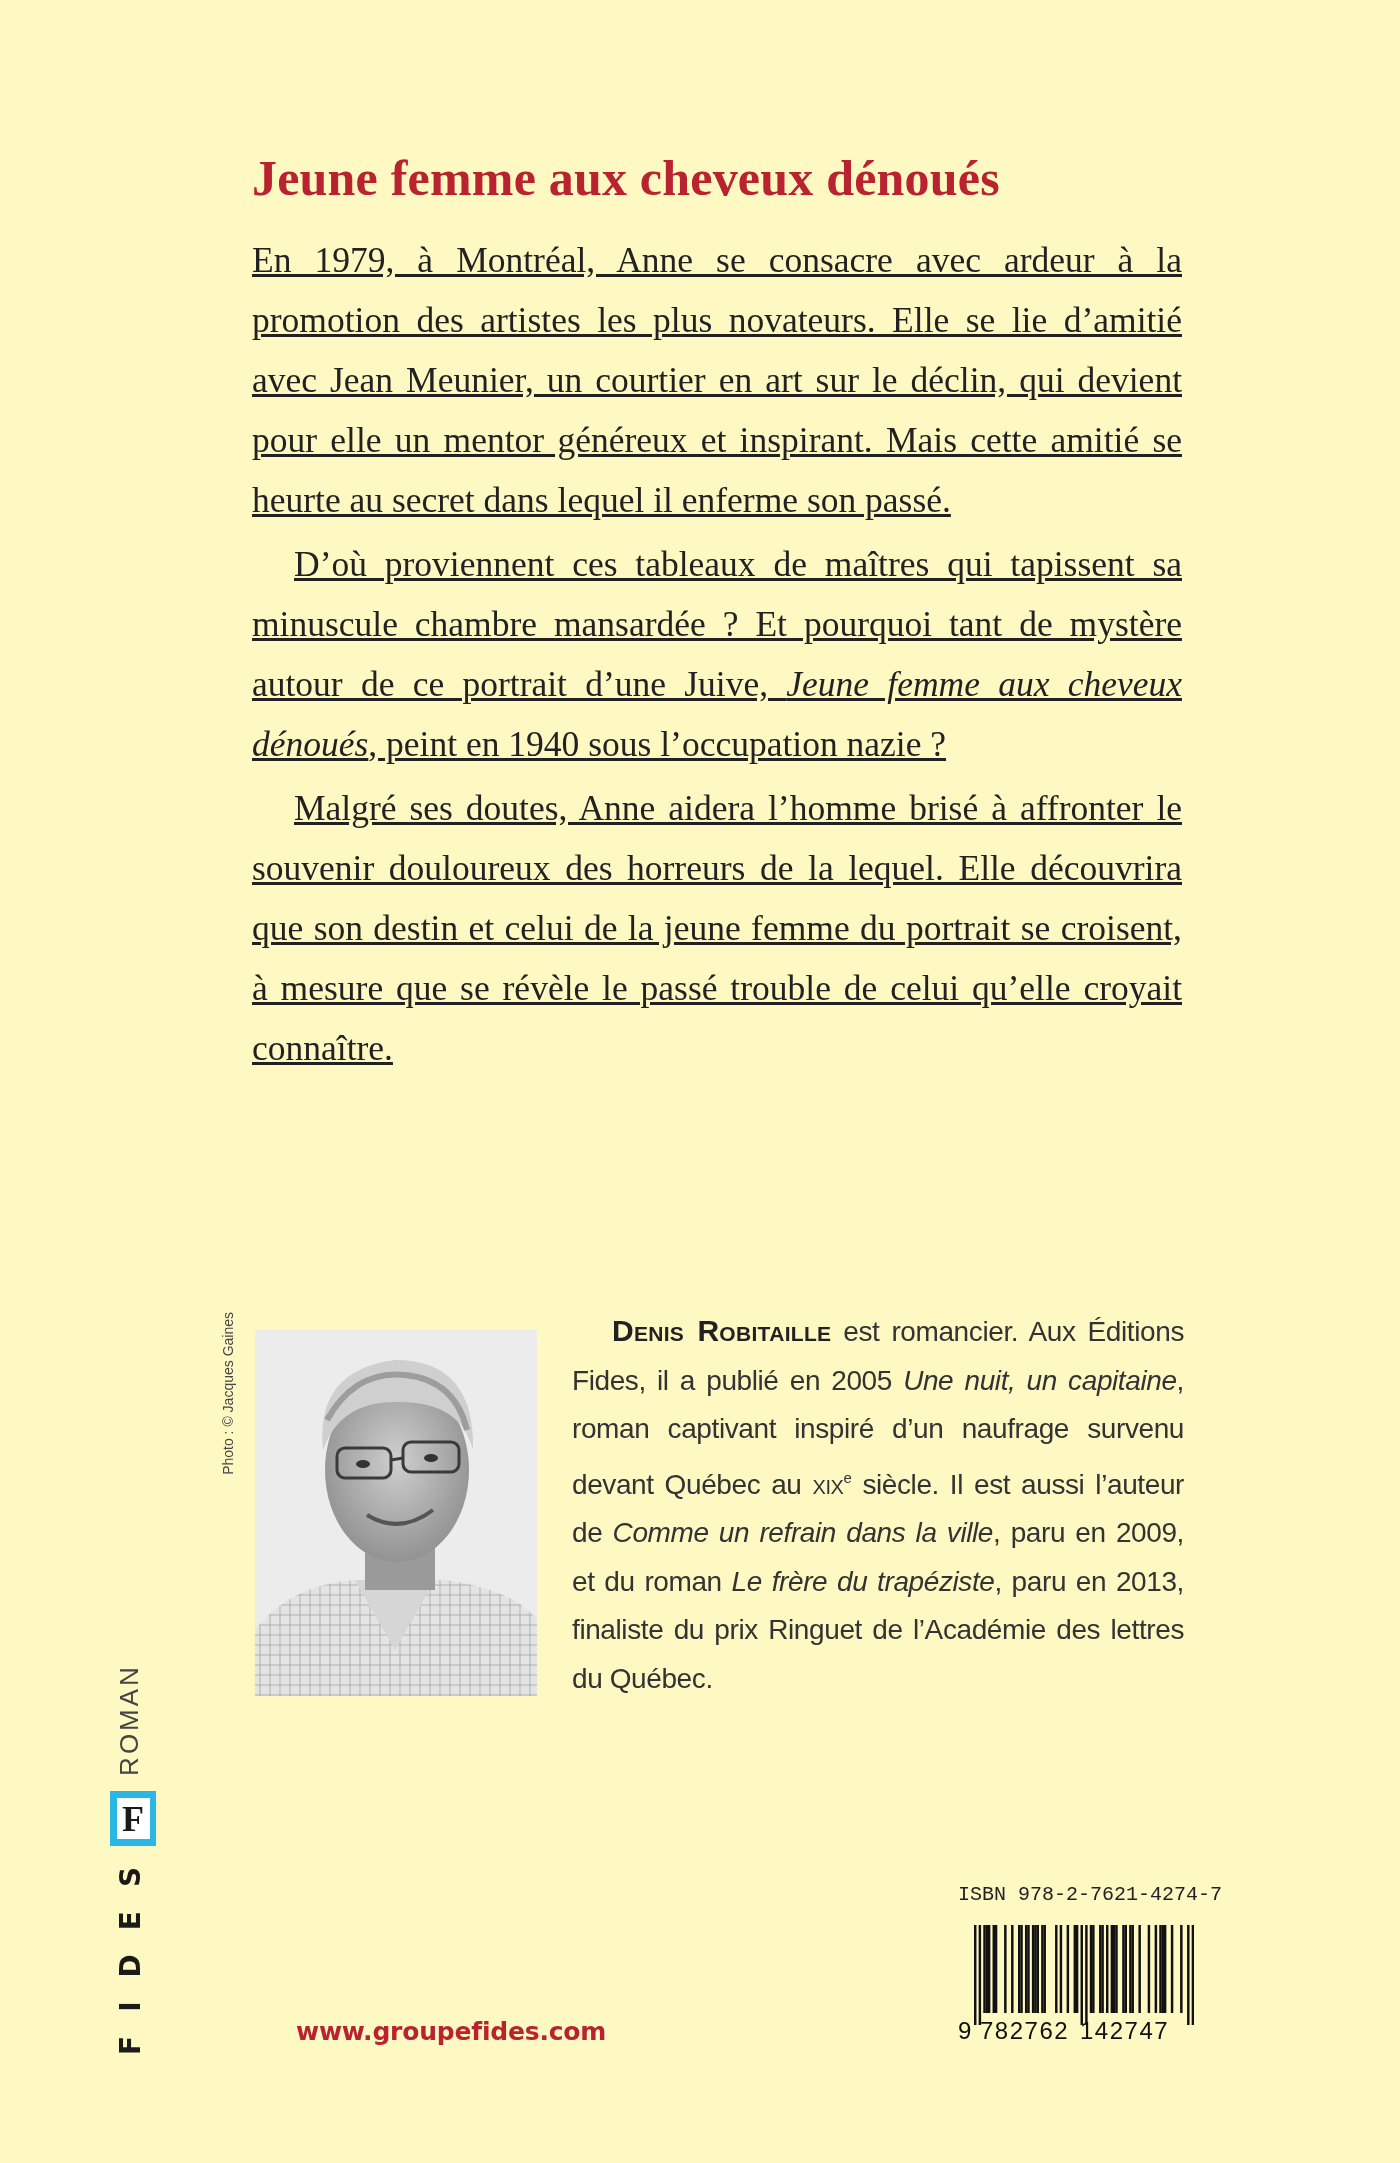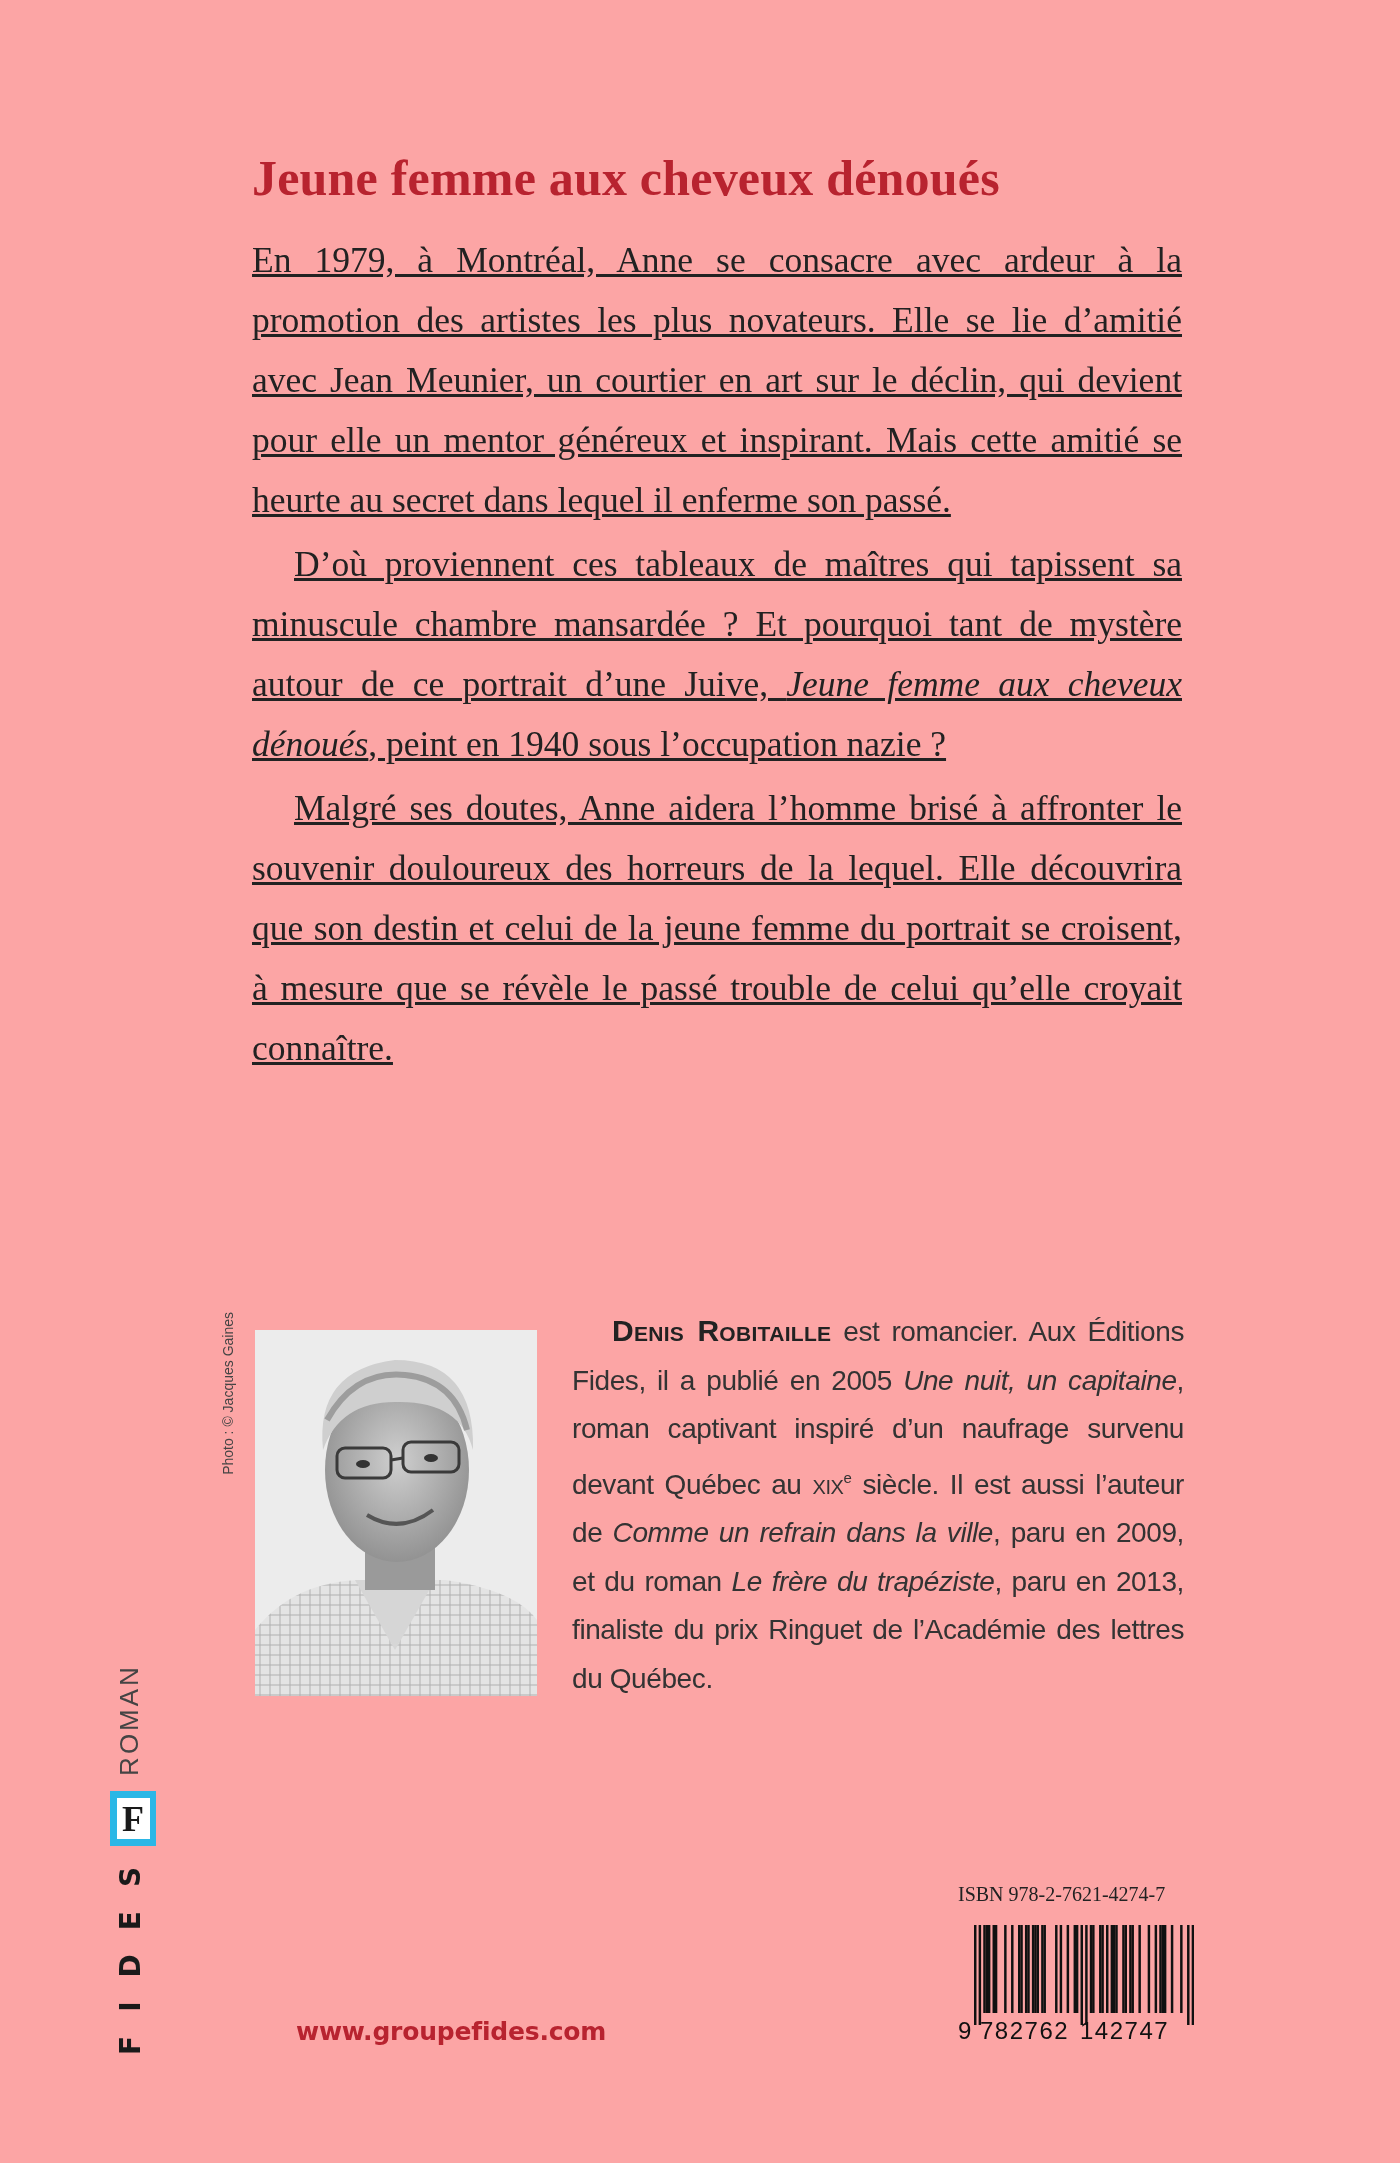--- a/index.html
+++ b/index.html
@@ -1,17 +1,17 @@
 <!DOCTYPE html>
 <html><head>
 <meta charset="utf-8">
 <style>
   html, body { margin: 0; padding: 0; background: #ffffff; }
   body { width: 1400px; height: 2163px; position: relative; overflow: hidden; }
-  .page { position: absolute; left: 0; top: 0; width: 1400px; height: 2163px; background: #fca5a5; }
+  .page { position: absolute; left: 0; top: 0; width: 1400px; height: 2163px; background: #fef9c3; }
 
   .title {
     position: absolute; left: 252px; top: 104px; width: 960px;
     font-family: "Liberation Serif", "DejaVu Serif", serif;
     font-weight: bold; font-size: 50px; line-height: 80px;
     color: #b8232f; letter-spacing: 0.2px; white-space: nowrap;
   }
 
   .body-text {
     position: absolute; left: 252px; top: 230px; width: 930px;
@@ -68,21 +68,21 @@
   }
 
   .website {
     position: absolute; left: 296px; top: 2017px;
     font-family: "DejaVu Sans", "Liberation Sans", sans-serif; font-weight: bold;
     font-size: 25px; color: #b8232f; letter-spacing: -0.2px;
   }
 
   .isbn-label {
     position: absolute; left: 958px; top: 1883px; width: 235px;
-    font-family: Liberation Serif, serif;
+    font-family: Liberation Mono, monospace;
     font-size: 20px; color: #222; white-space: nowrap;
   }
   .barcode {
     position: absolute; left: 958px; top: 1925px; width: 236px; height: 118px;
   }
   .barcode svg { display: block; }
 </style>
 </head>
 <body>
 

